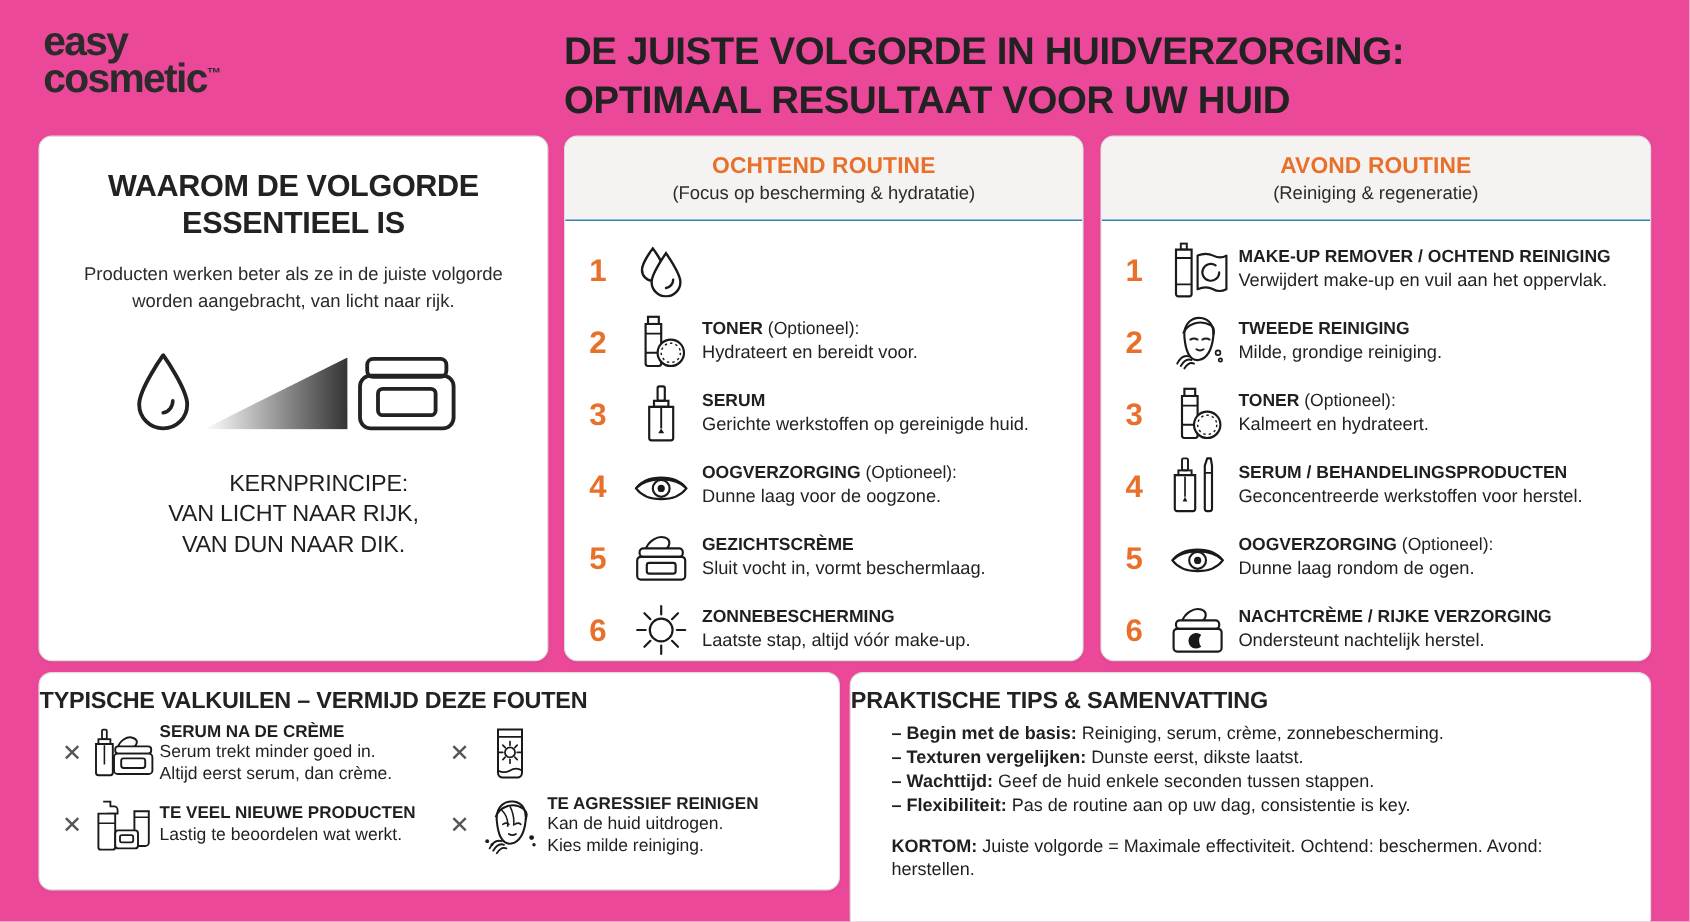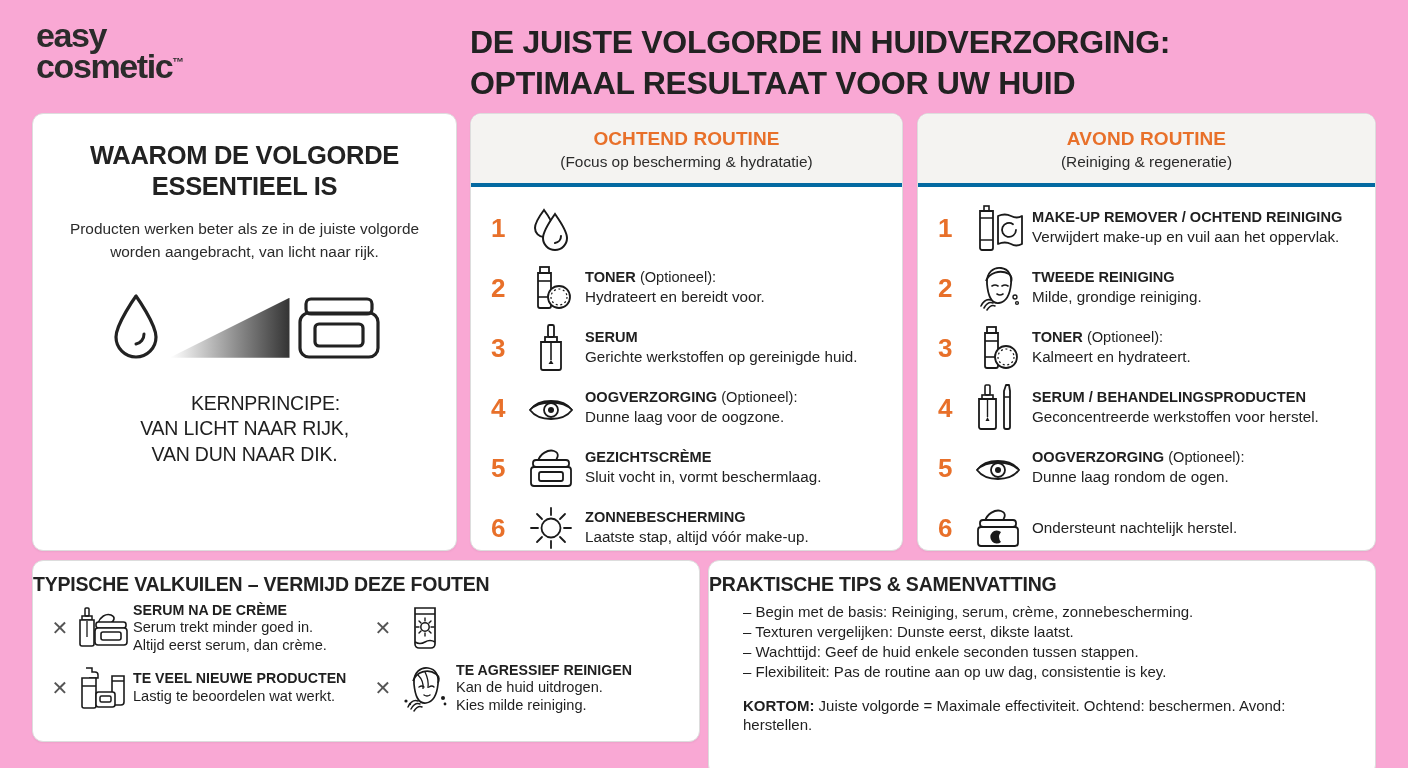--- a/index.html
+++ b/index.html
@@ -3,21 +3,21 @@
 <meta charset="utf-8">
 <style>
   * { box-sizing: border-box; margin: 0; padding: 0; }
   html, body {
     width: 1408px; height: 768px;
     background: #f5f4f2;
     font-family: "Liberation Sans", sans-serif;
     color: #1f1f1f;
     overflow: hidden;
   }
-  .page { position: relative; width: 1408px; height: 768px; background: #f9a8d4; }
+  .page { position: relative; width: 1408px; height: 768px; background: #ec4899; }
 
   
   .header { position: absolute; left: 0; top: 0; width: 1408px; height: 108px; }
   .logo { position: absolute; left: 36px; top: 20px; line-height: 0.92; }
   .logo .l1, .logo .l2 {
     font-size: 34px; font-weight: 700; letter-spacing: -1.4px; color: #2b2b2b;
     display: block;
   }
   .logo .l2 { position: relative; display: inline-block; }
   .logo .tm { font-size: 12px; font-weight: 700; vertical-align: super; letter-spacing: 0; }
@@ -62,21 +62,21 @@
   }
   .why-principle .kp { font-size: 19.5px; font-weight: 400; letter-spacing: -0.2px; display: block; padding-left: 42px; }
   .why-principle .kl { font-size: 19.5px; font-weight: 400; letter-spacing: -0.2px; display: block; }
 
   
   #card-morning { left: 470px; top: 113px; width: 433px; height: 438px; }
   #card-evening { left: 917px; top: 113px; width: 459px; height: 438px; }
 
   .rt-head {
     background: #f4f3f1; padding: 14px 10px 12px; text-align: center;
-    border-bottom: 4px solid #0369a1;
+    border-bottom: 1px solid #0369a1;
   }
   .rt-head .rt-title {
     font-size: 19px; font-weight: 700; color: #e8702a; letter-spacing: 0.1px;
     display: block;
   }
   .rt-head .rt-sub {
     font-size: 15.4px; color: #2b2b2b; display: block; margin-top: 3px;
   }
   .rt-list { padding: 11px 0 0 0; }
   .rt-row { display: flex; align-items: center; padding: 0 12px 0 20px; height: 60px; }
@@ -104,21 +104,21 @@
   .pit-x {
     flex: 0 0 26px; font-size: 20px; color: #555; text-align: center; line-height: 1;
   }
   .pit-icon { flex: 0 0 58px; display: flex; align-items: center; justify-content: center; }
   .pit-text { flex: 1 1 auto; line-height: 1.22; padding-left: 2px; }
   .pit-text .p1 { font-size: 14.2px; font-weight: 700; display: block; }
   .pit-text .p2 { font-size: 14.6px; display: block; }
 
   .tips-list { padding: 2px 34px 0 34px; }
   .tips-list .tip { font-size: 15px; line-height: 1.33; color: #1f1f1f; }
-  .tips-list .tip b { font-weight: 400; }
+  .tips-list .tip b { font-weight: 700; }
   .tips-kortom { padding: 14px 34px 0 34px; font-size: 15px; line-height: 1.3; }
   .tips-kortom b { font-weight: 700; }
 
   svg { display: block; }
 </style>
 </head>
 <body>
 
 <div class="page">
 
@@ -376,20 +376,21 @@
         <span class="rt-num">6</span>
         <span class="rt-icon">
           <svg width="50" height="42" viewBox="0 0 50 42">
             <path d="M12 14 C14 7 22 2 28 4 c6 2 4 8 0 10" fill="#fff" stroke="#1a1a1a" stroke-width="1.8" stroke-linejoin="round"></path>
             <rect x="7" y="13" width="36" height="7" rx="3" fill="#fff" stroke="#1a1a1a" stroke-width="1.8"></rect>
             <rect x="5" y="20" width="40" height="19" rx="3" fill="#fff" stroke="#1a1a1a" stroke-width="1.8"></rect>
             <path d="M28 25 a6.5 6.5 0 1 0 0 10 a8 8 0 0 1 0 -10 Z" fill="#1a1a1a"></path>
           </svg>
         </span>
         <span class="rt-text">
+          <span class="t1"><b>NACHTCRÈME / RIJKE VERZORGING</b><span></span></span>
           <span class="t2">Ondersteunt nachtelijk herstel.</span>
         </span>
       </div>
 
     </div>
   </div>
 
   <div class="card" id="card-pitfalls">
     <div class="bt-title">TYPISCHE VALKUILEN – VERMIJD DEZE FOUTEN</div>
     <div class="pit-grid">

